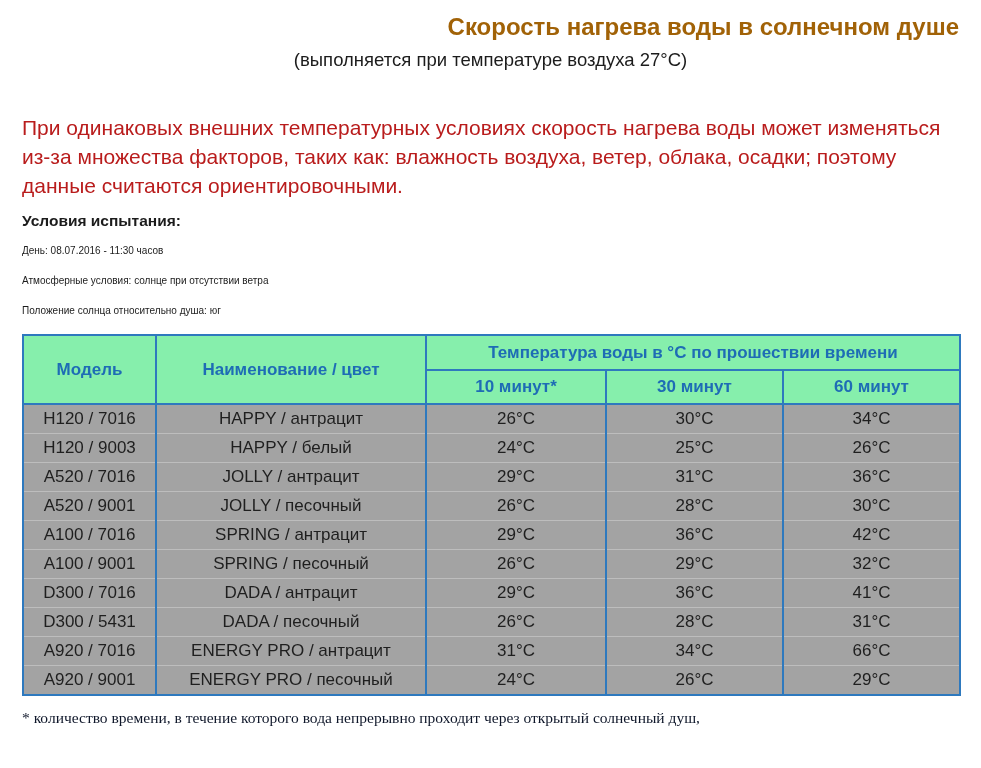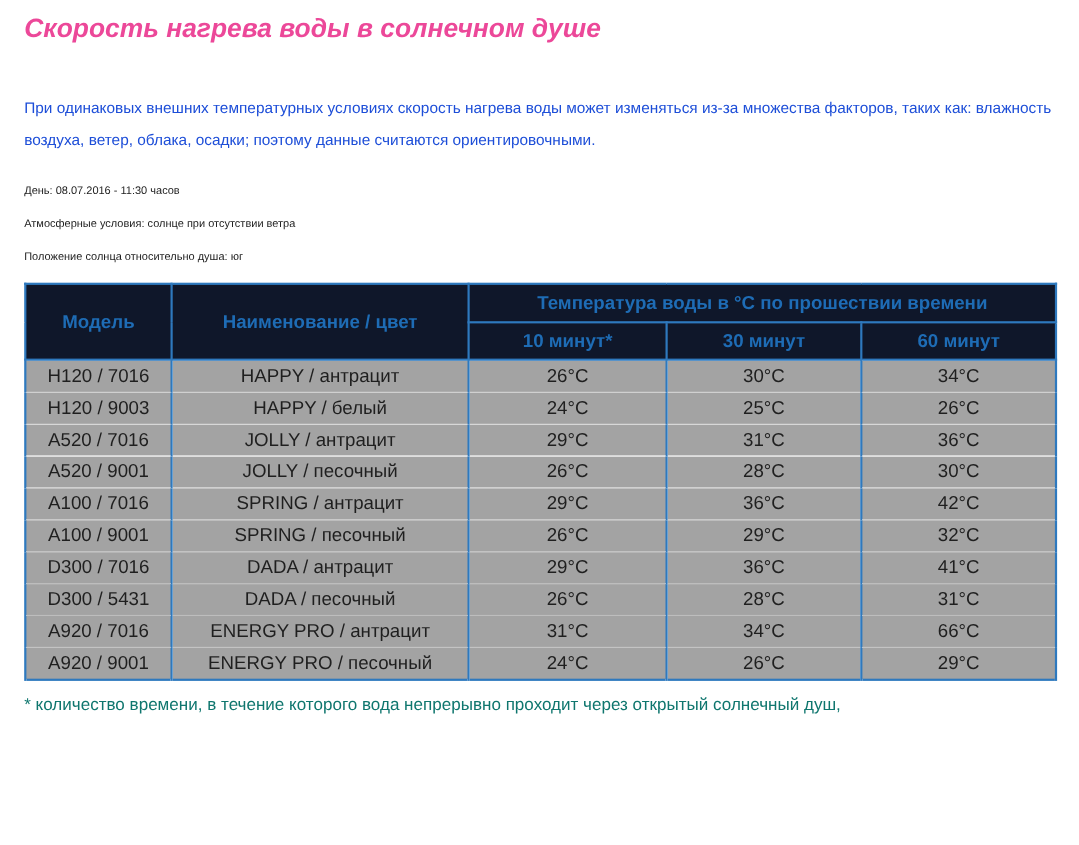--- a/index.html
+++ b/index.html
@@ -13,39 +13,38 @@
     color: #1c1c1c;
   }
   .page {
     width: 981px;
     height: 768px;
     box-sizing: border-box;
     padding: 12px 22px 0 22px;
   }
   .title {
     margin: 0;
-    text-align: left;
+    text-align: right;
     font-size: 24px;
     font-weight: bold;
     line-height: 30px;
-    color: #ec4899;
-    font-style: italic;
+    color: #a16207;
   }
   .subtitle {
     margin: 7px 0 0 0;
     text-align: center;
     font-size: 18.5px;
     line-height: 22px;
     color: #1c1c1c;
   }
   .intro-paragraph {
-    margin: 42px 0 12px 0;
-    font-size: 14px;
+    margin: 42px 0 1px 0;
+    font-size: 21px;
     line-height: 29px;
-    color: #1d4ed8;
+    color: #b91c1c;
   }
   .conditions-heading {
     margin: 11px 0 0 0;
     font-size: 15.5px;
     font-weight: bold;
     line-height: 20px;
   }
   .condition {
     margin: 0;
     padding-top: 10px;
@@ -65,53 +64,56 @@
   table.temp-table col.c-t30   { width: 177px; }
   table.temp-table col.c-t60   { width: 177px; }
   table.temp-table th {
     border: 2px solid #2e79be;
     color: #1e6cb5;
     font-size: 17px;
     font-weight: bold;
     text-align: center;
     padding: 0;
     height: 32px;
-    background: #0f172a;
+    background: #86efac;
   }
   table.temp-table thead tr.group-row th { height: 33px; }
   table.temp-table tbody td {
     border-left: 2px solid #2e79be;
     border-right: 2px solid #2e79be;
     border-top: 1px solid #bdbdbd;
     border-bottom: 1px solid #bdbdbd;
     font-size: 17px;
     text-align: center;
     color: #1f1f1f;
     padding: 0;
     height: 28px;
     background: #a3a3a3;
     white-space: nowrap;
     overflow: hidden;
   }
   .footnote {
     margin: 8px 0 0 0;
     font-size: 15.5px;
     line-height: 28px;
-    color: #0f766e;
+    color: #0f172a;
+    font-family: Liberation Serif, serif;
   }
 </style>
 </head>
 <body>
 
 <div class="page">
 
   <h1 class="title">Скорость нагрева воды в солнечном душе</h1>
+  <div class="subtitle">(выполняется при температуре воздуха 27°С)</div>
 
   <p class="intro-paragraph">При одинаковых внешних температурных условиях скорость нагрева воды может изменяться из-за множества факторов, таких как: влажность воздуха, ветер, облака, осадки; поэтому данные считаются ориентировочными.</p>
 
+  <p class="conditions-heading">Условия испытания:</p>
   <p class="condition">День: 08.07.2016 - 11:30 часов</p>
   <p class="condition">Атмосферные условия: солнце при отсутствии ветра</p>
   <p class="condition">Положение солнца относительно душа: юг</p>
 
   <table class="temp-table">
     <colgroup>
       <col class="c-model">
       <col class="c-name">
       <col class="c-t10">
       <col class="c-t30">

